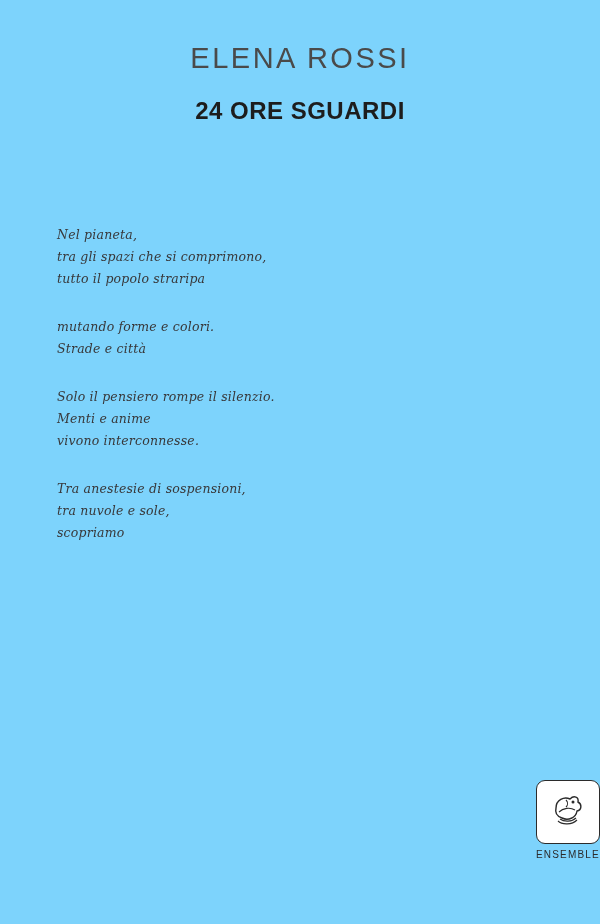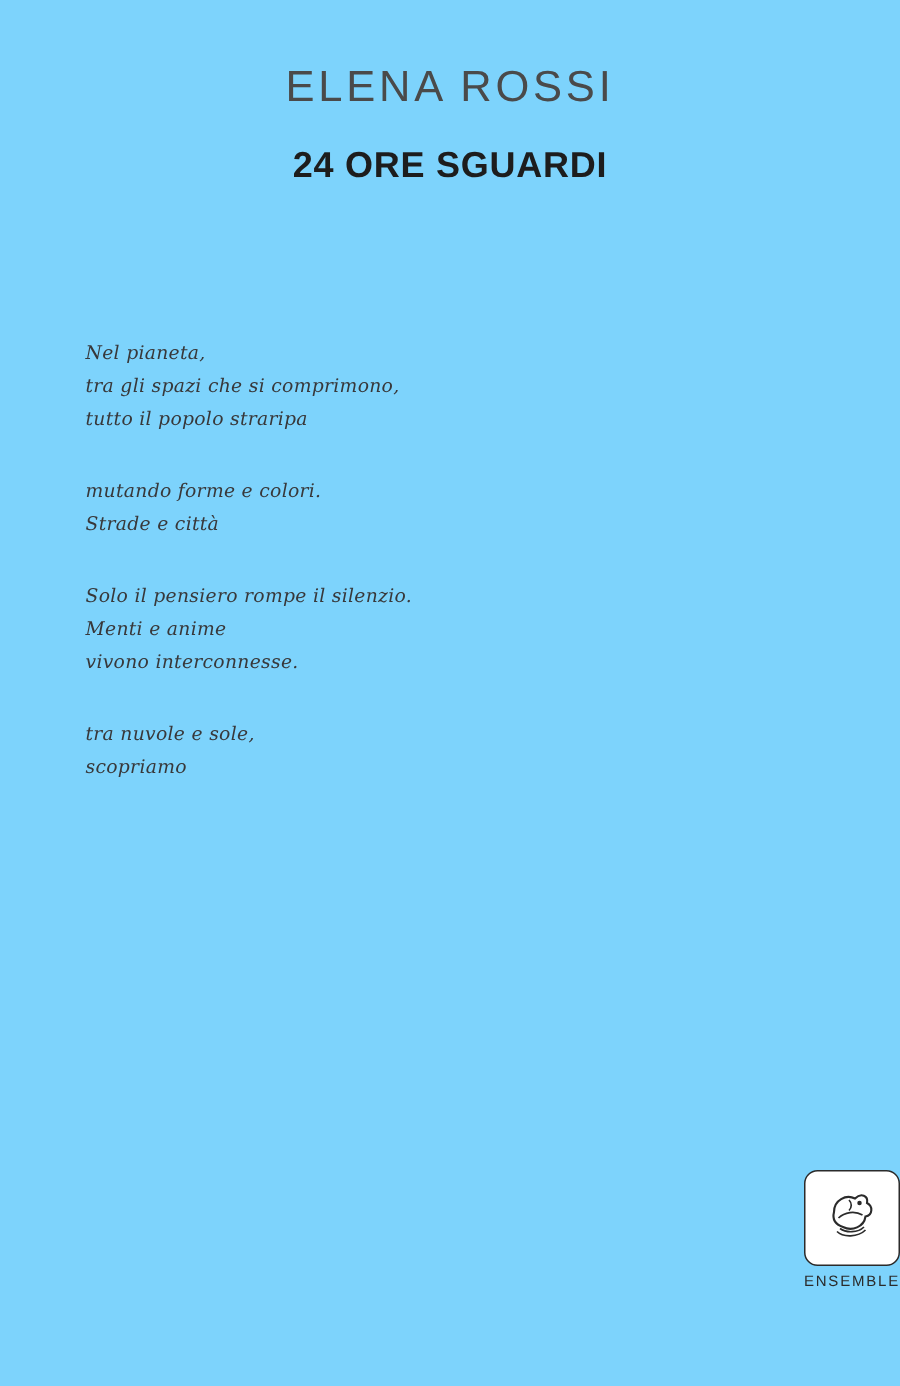--- a/index.html
+++ b/index.html
@@ -115,20 +115,21 @@
       <div class="line">Strade e città</div>
     </div>
 
     <div class="stanza">
       <div class="line">Solo il pensiero rompe il silenzio.</div>
       <div class="line">Menti e anime</div>
       <div class="line">vivono interconnesse.</div>
     </div>
 
     <div class="stanza">
+      <div class="line">Tra anestesie di sospensioni,</div>
       <div class="line">tra nuvole e sole,</div>
       <div class="line">scopriamo</div>
     </div>
 
 
   </div>
 
   <div class="logo-wrap">
     <div class="logo-box">
       <span>

